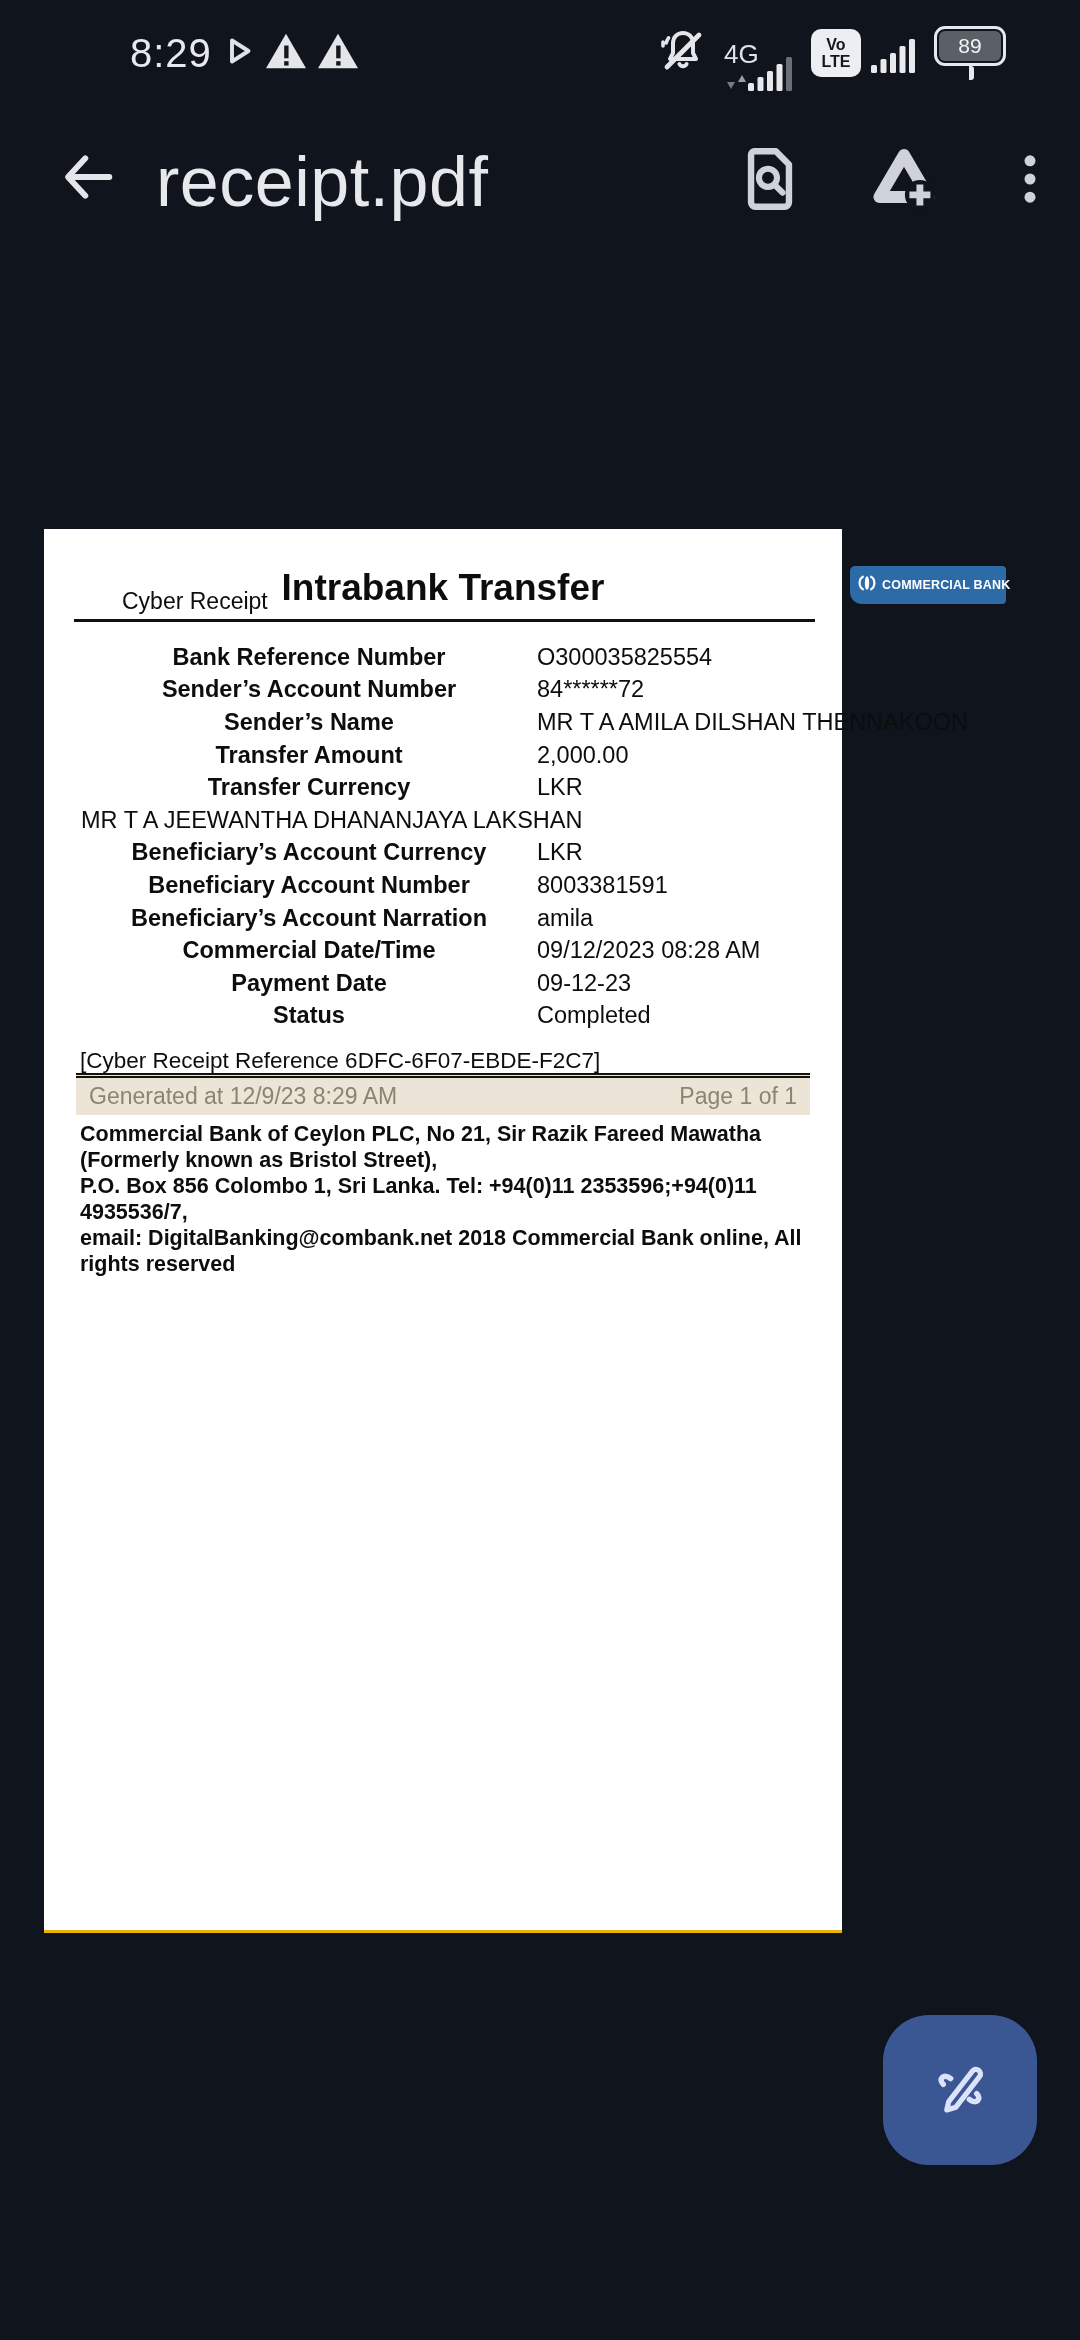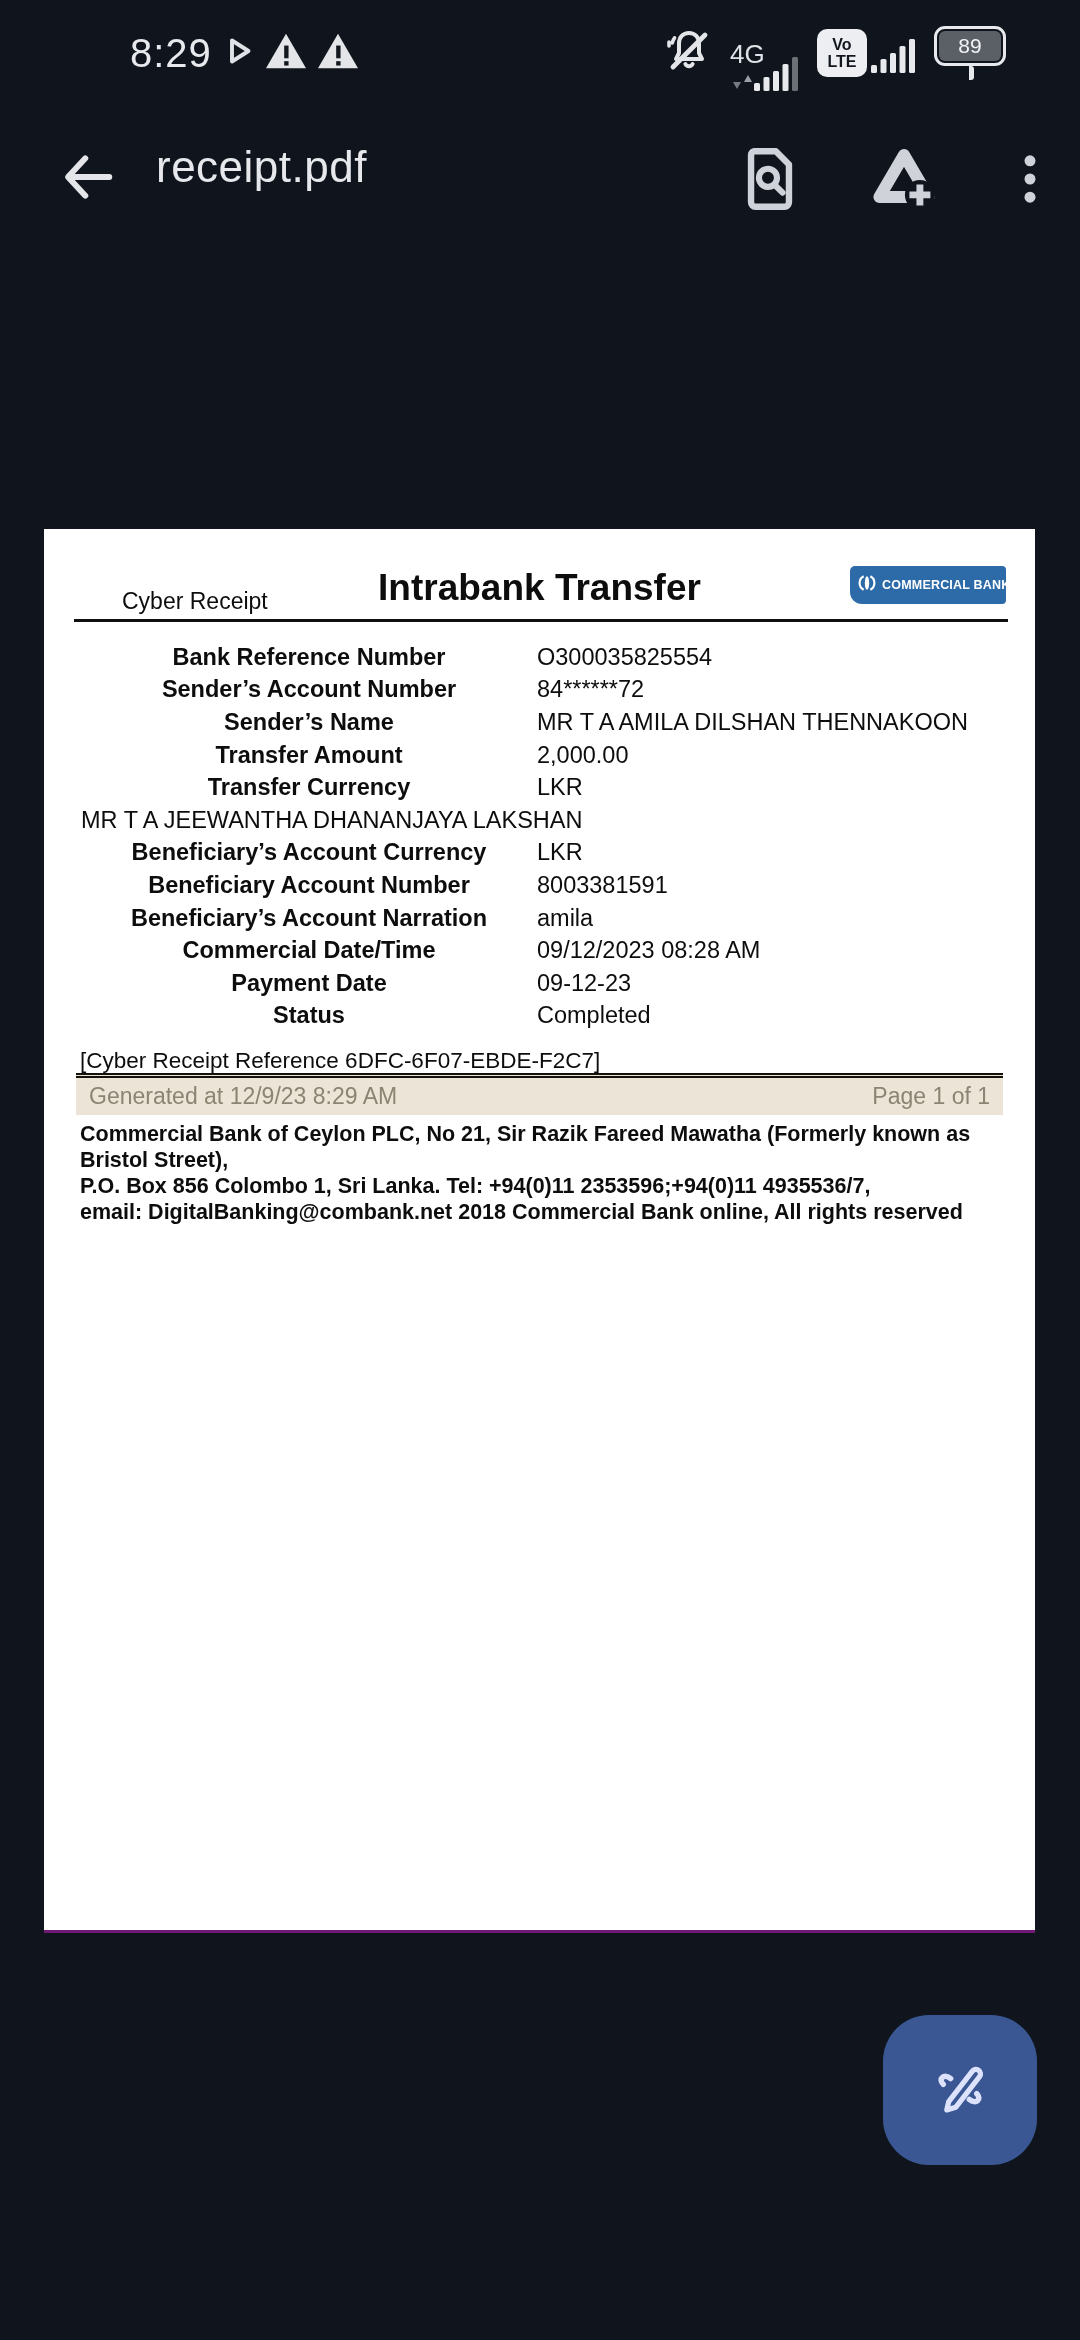--- a/index.html
+++ b/index.html
@@ -9,40 +9,40 @@
   
   .status-bar{position:absolute;top:0;left:0;right:0;height:100px;display:flex;
     align-items:center;justify-content:space-between;padding:6px 74px 0 130px;box-sizing:border-box;}
   .sb-left{display:flex;align-items:center;gap:8px;}
   .sb-time{font-size:40px;color:#e7e9ec;letter-spacing:1px;}
   .sb-right{display:flex;align-items:center;gap:17px;}
   .net-group{position:relative;width:70px;height:52px;margin-top:32px;}
   .net-label{position:absolute;top:-4px;left:0;font-size:26px;color:#dfe2e6;}
   .net-arrows{position:absolute;left:2px;bottom:2px;}
   .net-bars{position:absolute;right:0;bottom:0;}
-  .volte-group{display:flex;align-items:flex-end;gap:4px;}
+  .volte-group{display:flex;align-items:flex-end;gap:10px;}
   .volte-badge{width:50px;height:48px;background:#eceef1;border-radius:10px;display:flex;
     flex-direction:column;align-items:center;justify-content:center;line-height:17px;
     font-size:16px;font-weight:700;color:#12161f;}
   .battery{position:relative;width:66px;height:34px;border:3px solid #e7e9ec;border-radius:11px;
     display:flex;align-items:center;justify-content:center;}
   .battery-fill{position:absolute;inset:2px;background:#5b6067;border-radius:6px;}
   .battery-pct{position:relative;font-size:21px;color:#f2f3f5;}
   .battery-nub{width:5px;height:14px;background:#e7e9ec;border-radius:0 3px 3px 0;margin-left:2px;}
 
   
   .app-bar{position:absolute;top:100px;left:0;right:0;height:160px;}
   .back-btn{position:absolute;left:52px;top:42px;width:72px;height:72px;background:none;border:none;padding:0;}
-  .app-title{position:absolute;left:156px;top:42px;font-size:44px;color:#e6e8eb;letter-spacing:.5px;}
+  .app-title{position:absolute;left:156px;top:42px;font-size:70px;color:#e6e8eb;letter-spacing:.5px;}
   .action-btn{position:absolute;top:42px;width:76px;height:76px;background:none;border:none;padding:0;}
   .act-find{left:732px;}.act-drive{left:866px;}.act-more{left:992px;}
 
   
-  .pdf-page{position:absolute;left:44px;top:529px;width:991px;height:1401px;background:#ffffff;
-    border-bottom:3px solid #701a75;color:#0d0d0d;}
+  .pdf-page{position:absolute;left:44px;top:529px;width:798px;height:1401px;background:#ffffff;
+    border-bottom:3px solid #eab308;color:#0d0d0d;}
   .doc-label{position:absolute;left:78px;top:59px;font-size:23px;}
   .doc-title{position:absolute;left:0;right:0;top:38px;text-align:center;font-size:37px;font-weight:700;}
   .bank-logo{position:absolute;left:806px;top:37px;width:156px;height:38px;background:#2d6ba8;
     border-radius:5px 4px 4px 12px;display:flex;align-items:center;padding:0 7px;box-sizing:border-box;gap:5px;}
   .bank-logo-text{color:#fff;font-size:12.5px;font-weight:700;letter-spacing:.2px;white-space:nowrap;}
   .page-rule{position:absolute;left:30px;right:27px;top:90px;height:3px;background:#101010;}
   .fields{position:absolute;left:37px;top:112px;right:28px;}
   .field-row{height:32.6px;display:flex;align-items:center;text-align:center;}
   .field-label{width:456px;font-weight:700;font-size:23.5px;flex:none;}
   .field-value{font-size:23.5px;white-space:nowrap;}

